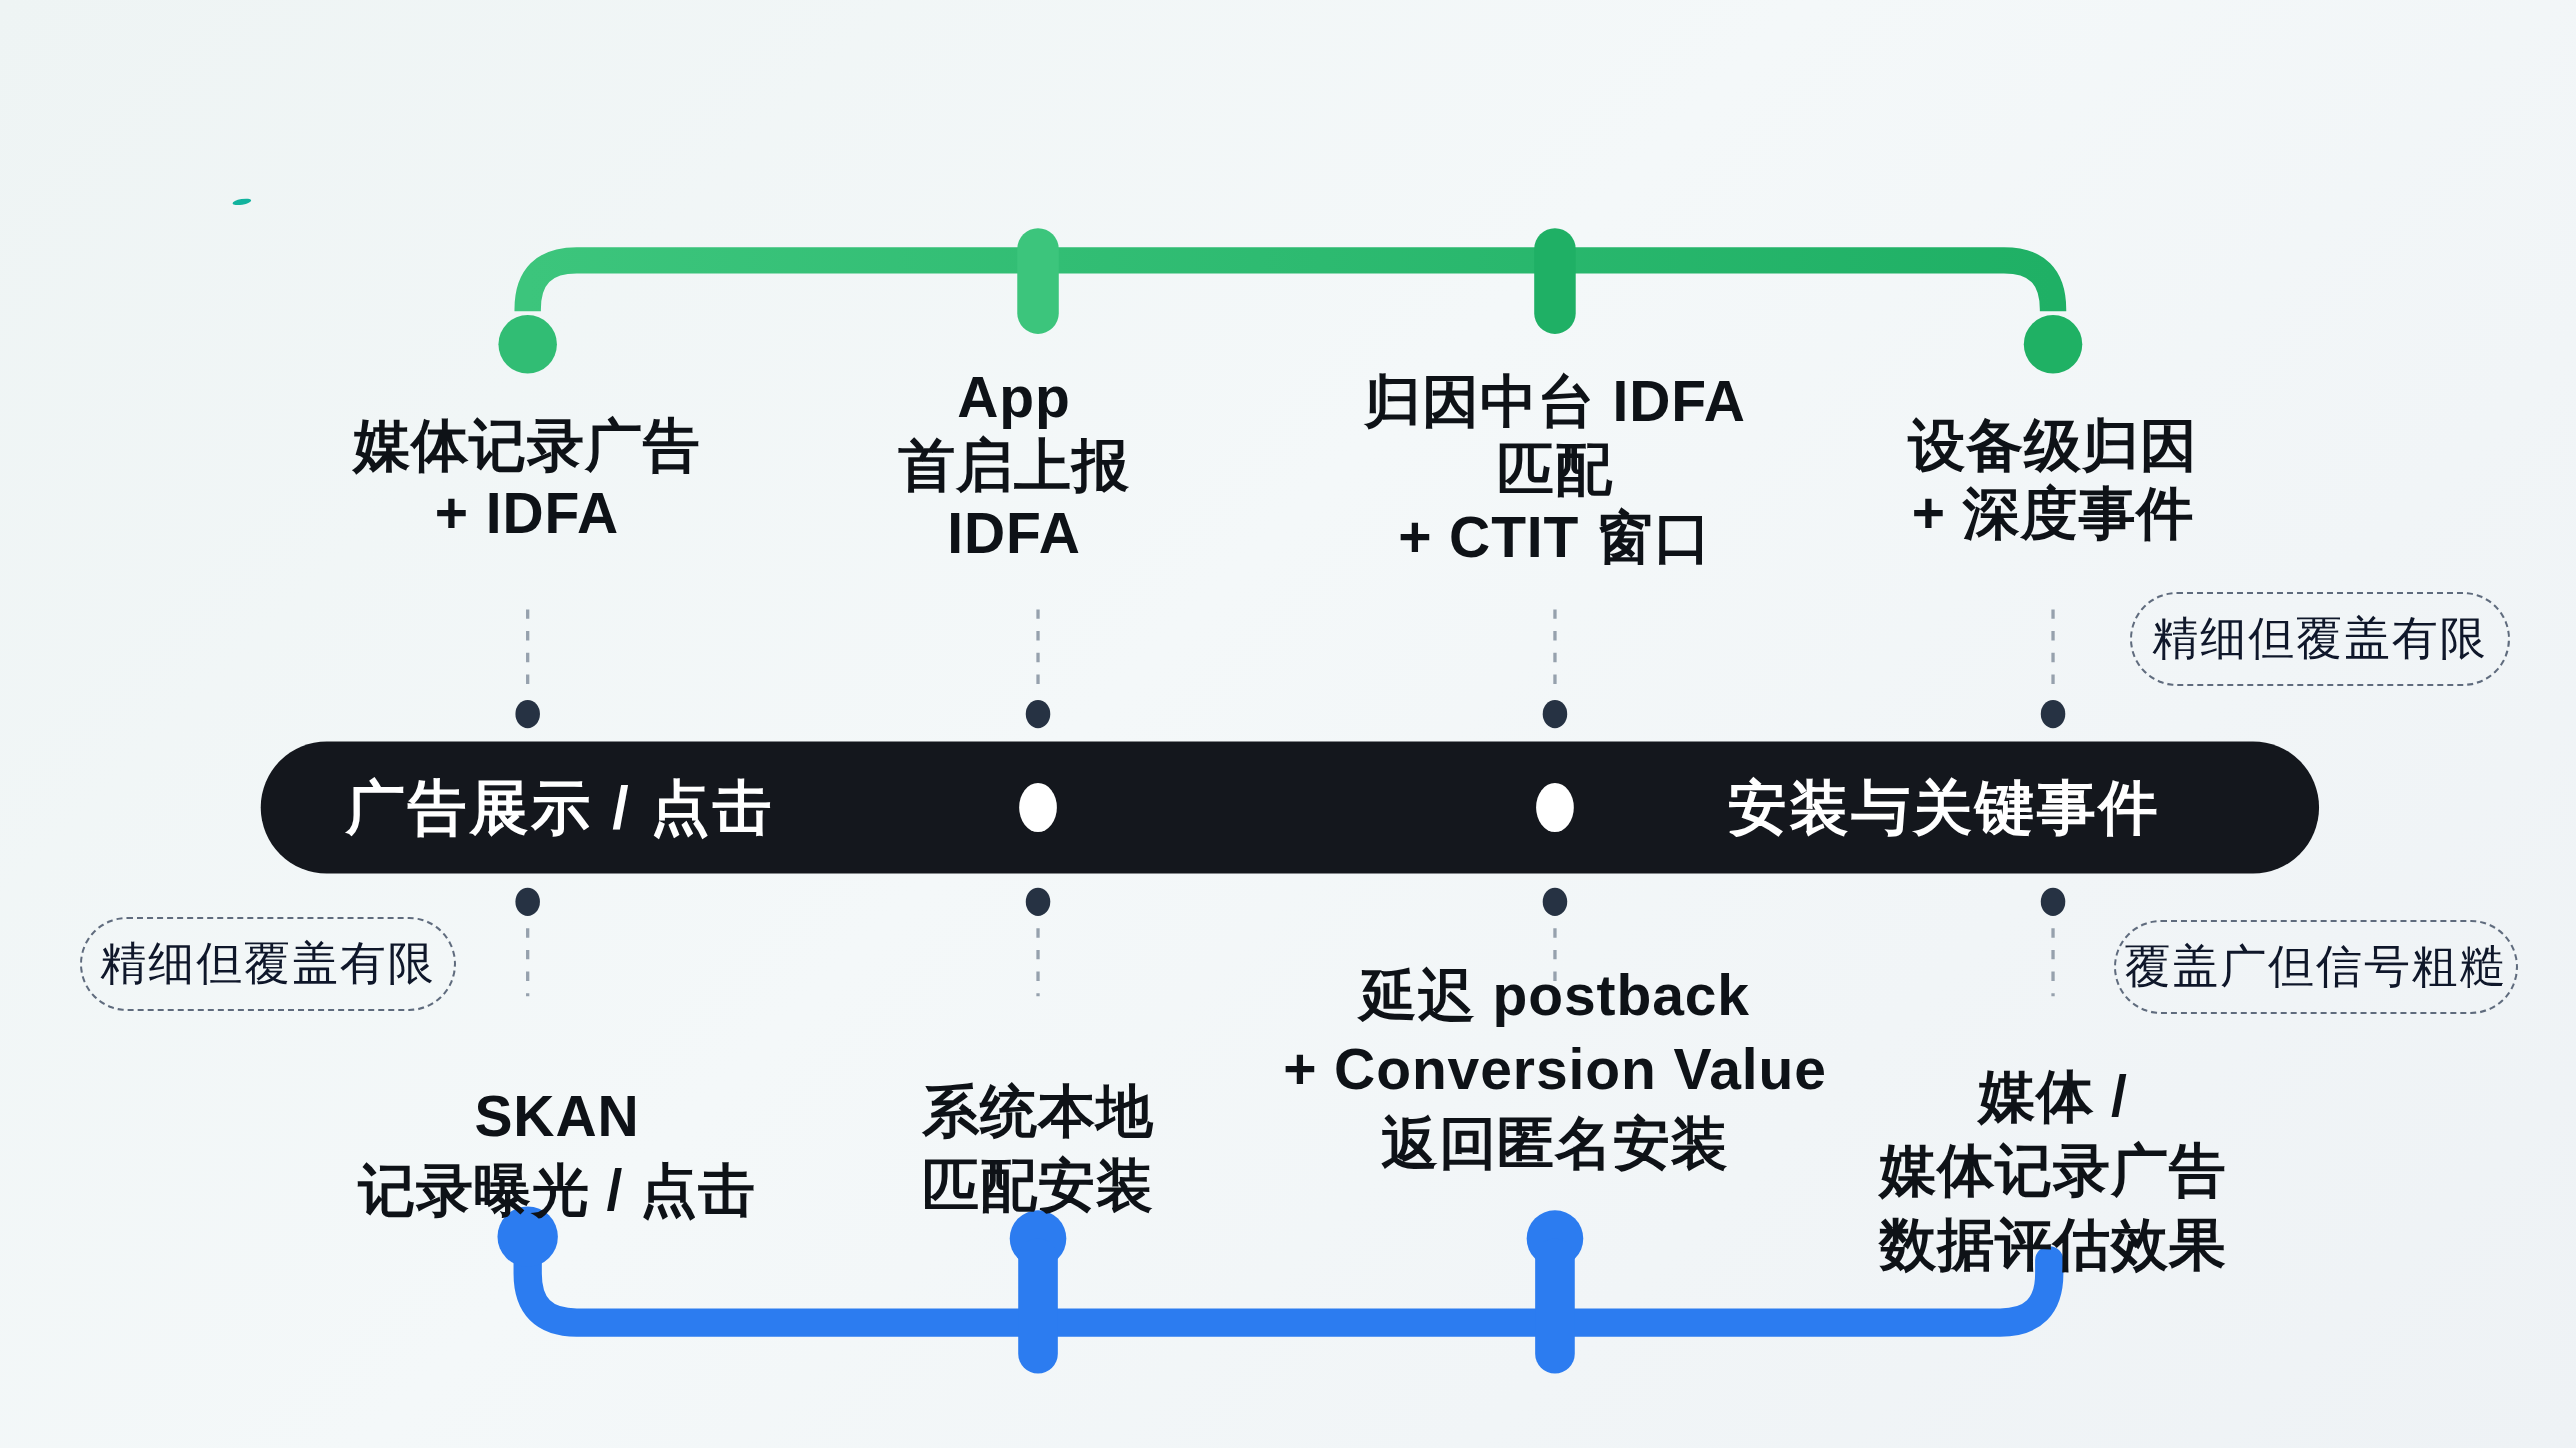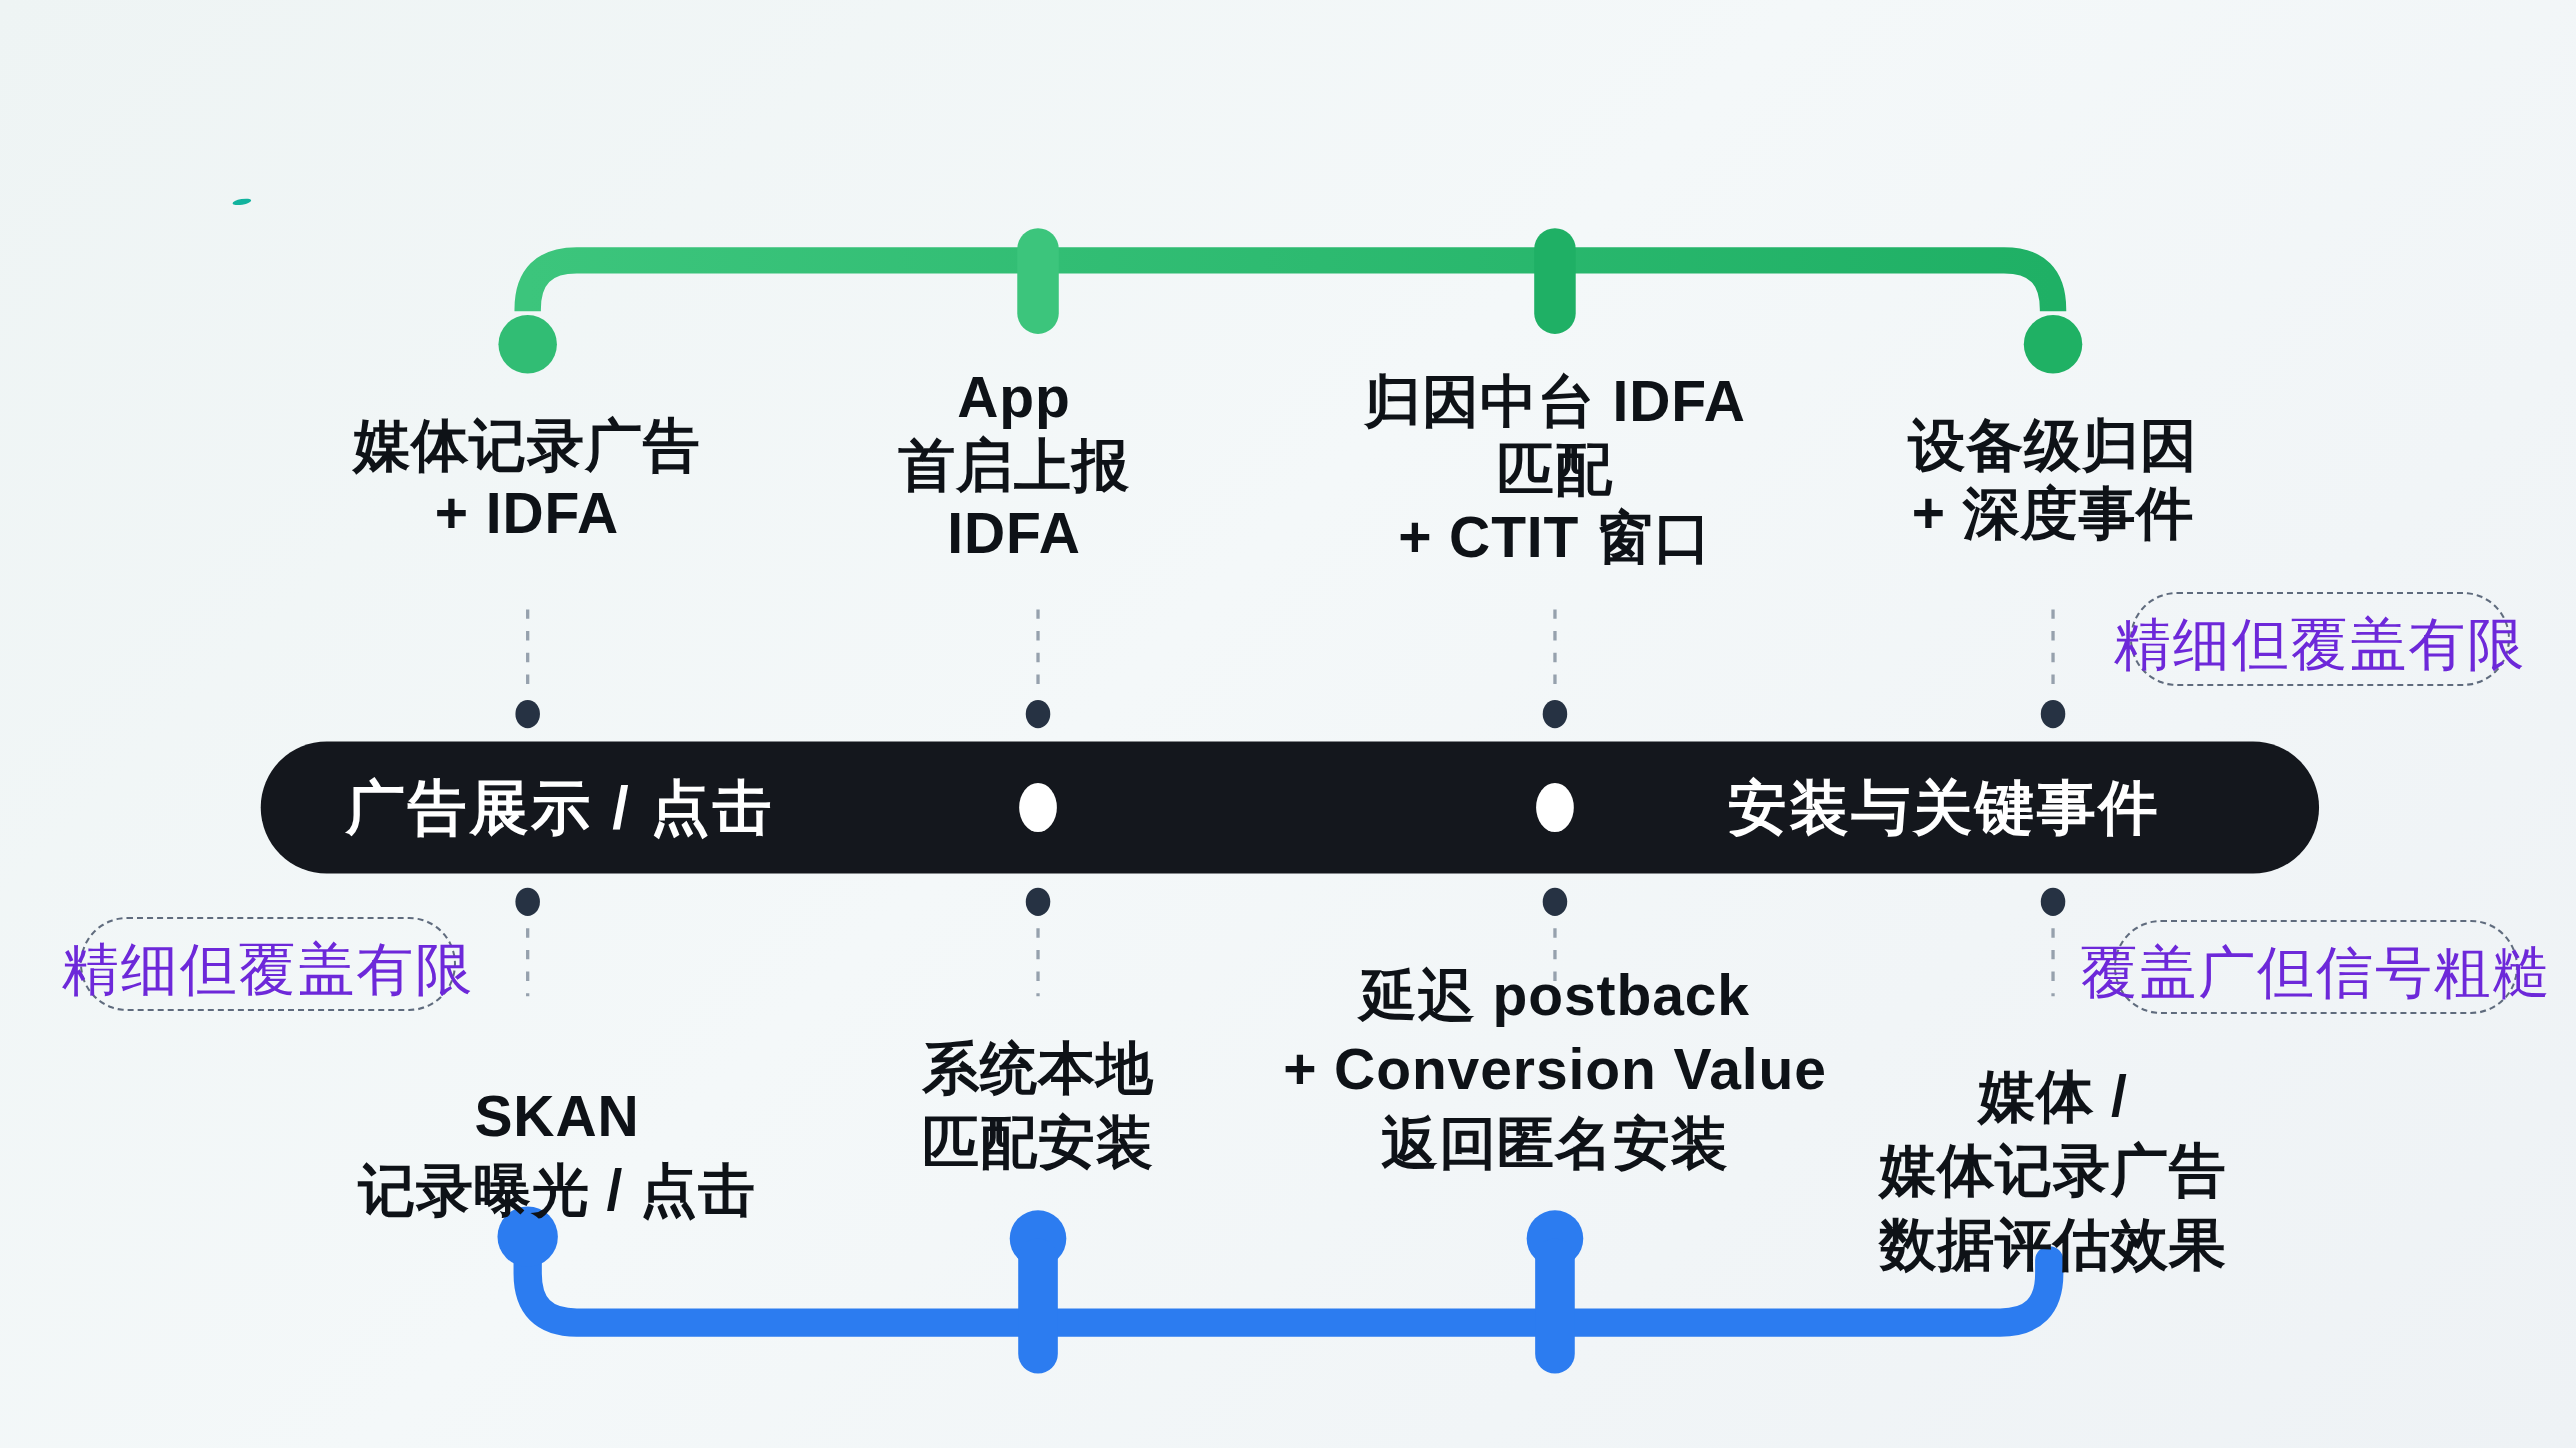--- a/index.html
+++ b/index.html
@@ -18,22 +18,22 @@
   .col-label.bottom{line-height:74px;}
   .col-label span{display:block;}
   .bar-label{
     position:absolute;transform:translate(-50%,-50%);
     color:#ffffff;font-weight:700;font-size:59px;letter-spacing:2.8px;
     white-space:nowrap;
   }
   .pill{
     position:absolute;box-sizing:border-box;
     border:2.8px dashed #5f6b7d;border-radius:51px;
-    display:flex;align-items:flex-end;justify-content:center;
-    font-size:57px;font-weight:500;color:#6d28d9;letter-spacing:1.9px;
+    display:flex;align-items:center;justify-content:center;
+    font-size:46px;font-weight:500;color:#0f172a;letter-spacing:1.9px;
     white-space:nowrap;
   }
   .pill-left{left:80px;top:917px;width:376px;height:94px;}
   .pill-right-top{left:2130px;top:592px;width:380px;height:94px;}
   .pill-right-bottom{left:2114px;top:920px;width:404px;height:94px;}
 </style>
 </head>
 <body>
 
 <svg id="art" viewBox="0 0 2730 1535" aria-hidden="true">
@@ -111,21 +111,21 @@
 </div>
 <div class="col-label top" style="left:2053px;top:411px;">
   <span>设备级归因</span>
   <span>+ 深度事件</span>
 </div>
 
 <div class="col-label bottom" style="left:557px;top:1031px;margin-top:48px;">
   <span>SKAN</span>
   <span>记录曝光 / 点击</span>
 </div>
-<div class="col-label bottom" style="left:1038px;top:1031px;">
+<div class="col-label bottom" style="left:1038px;top:1079px;font-family:Liberation Mono, monospace;">
   <span>系统本地</span>
   <span>匹配安装</span>
 </div>
 <div class="col-label bottom" style="left:1555px;top:958px;">
   <span>延迟 postback</span>
   <span>+ Conversion Value</span>
   <span>返回匿名安装</span>
 </div>
 <div class="col-label bottom" style="left:2053px;top:1031px;margin-top:28px;">
   <span>媒体 /</span>

